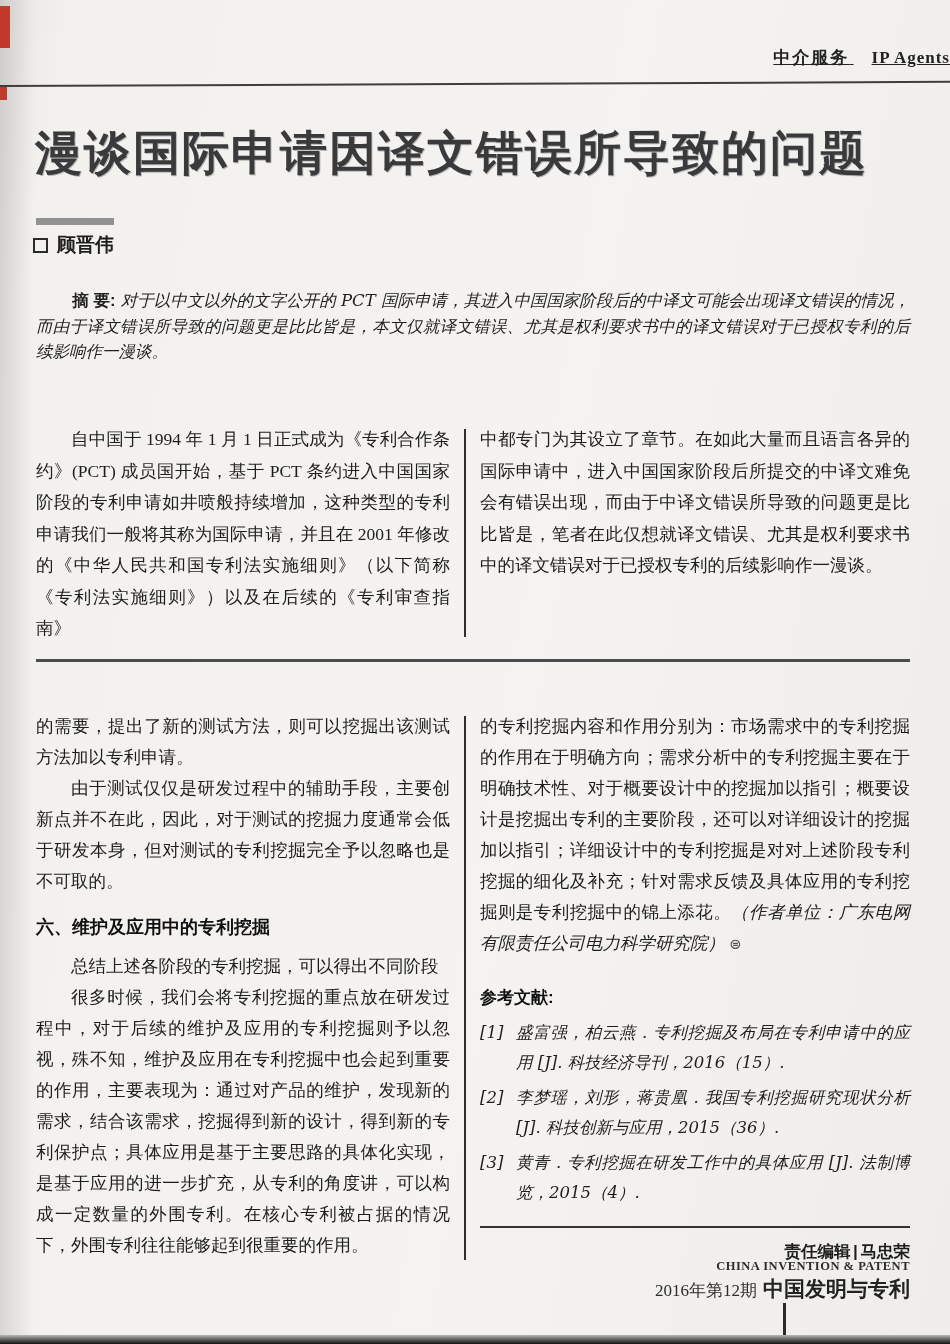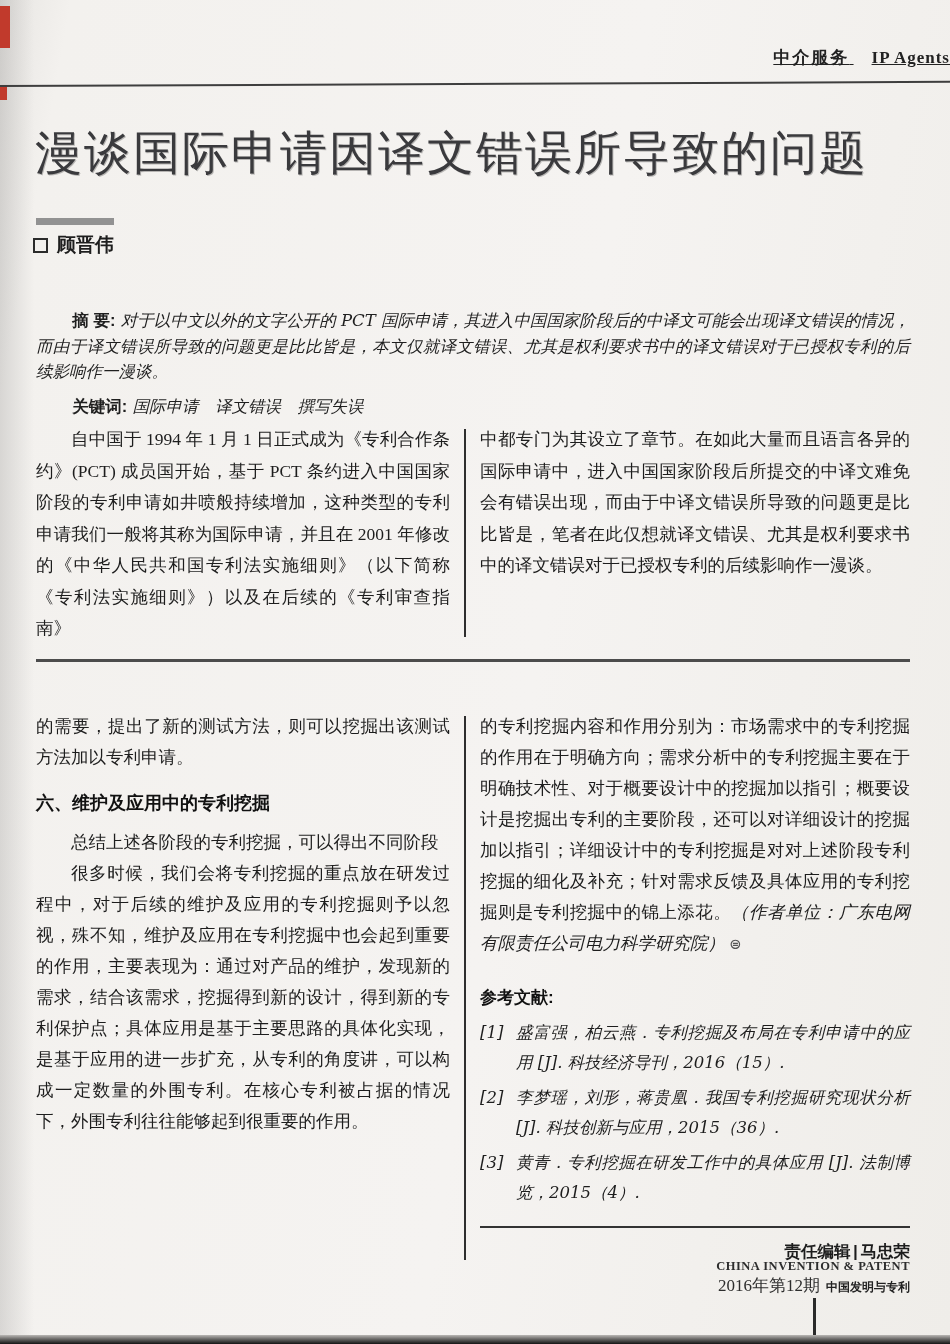--- a/index.html
+++ b/index.html
@@ -16,33 +16,33 @@
   .rm2{left:0;top:86px;width:7px;height:14px;}
   .bottom-edge{position:absolute;left:0;bottom:0;width:100%;height:9px;
     background:linear-gradient(#bab8b5 0%,#6a6967 45%,#141414 100%);}
 
   .hdr{position:absolute;top:46px;left:0;width:100%;text-align:right;font-size:17px;color:#222;text-decoration:underline;}
   .hdr .cn{font-family:"Liberation Sans","DejaVu Sans",sans-serif;font-weight:bold;letter-spacing:2px;}
   .hdr .en{font-family:"Liberation Serif","DejaVu Serif",serif;font-weight:bold;margin-left:18px;letter-spacing:1px;}
   .hdr-line{position:absolute;top:85px;left:0;width:950px;height:2px;background:#3e3e3e;
     transform:rotate(-0.25deg);transform-origin:left center;}
 
-  .title{position:absolute;top:122px;left:35px;width:880px;font-size:47px;font-weight:normal;
+  .title{position:absolute;top:122px;left:35px;width:880px;font-size:47px;font-weight:bold;
     letter-spacing:2px;color:#3a3a3d;font-family:"Liberation Serif","DejaVu Serif",serif;
     text-shadow:1px 1px 0 rgba(0,0,0,.25);white-space:nowrap;}
 
   .author-bar{position:absolute;top:218px;left:36px;width:78px;height:7px;background:#929292;}
   .author-row{position:absolute;top:232px;left:33px;font-size:19px;font-weight:bold;
     font-family:"Liberation Sans","DejaVu Sans",sans-serif;color:#1e1e1e;display:flex;align-items:center;}
   .sq{display:inline-block;width:15px;height:15px;border:2px solid #2b2b2b;margin-right:9px;background:transparent;}
 
   .kai{font-family:"DejaVu Serif","Liberation Serif",serif;font-style:italic;}
   .abs{position:absolute;top:288px;left:36px;width:874px;font-size:16.5px;line-height:25.5px;
     text-align:justify;color:#1f1f1f;}
-  .abs p{text-indent:2.2em;margin-top:20px;}
+  .abs p{text-indent:2.2em;}
   .abs .lbl{font-style:normal;font-weight:bold;font-family:"Liberation Sans","DejaVu Sans",sans-serif;}
   .abs .kw{margin-top:9px;}
 
   .cols{position:absolute;left:36px;width:874px;display:flex;}
   .cols1{top:424px;font-size:17.5px;line-height:31.5px;}
   .cols2{top:711px;font-size:17.5px;line-height:31px;}
   .col{width:414px;text-align:justify;color:#1d1d1d;}
   .col-r{flex:1;}
   .vrule{width:2px;background:#2e2e2e;margin:5px 14px 8px 14px;align-self:stretch;}
   .p-ind{text-indent:2em;}
@@ -60,21 +60,21 @@
   .ref .txt{flex:1;}
 
   .editor{margin-top:18px;border-top:2px solid #333;padding-top:9px;text-align:right;
     font-family:Liberation Mono, monospace;font-weight:bold;font-size:16.5px;color:#1c1c1c;}
 
   .footer{position:absolute;top:1258px;right:40px;display:flex;align-items:center;flex-direction:column;}
   .f-text{text-align:right;line-height:1.35;}
   .f-en{font-size:12.5px;font-weight:bold;letter-spacing:.5px;color:#2d2d2d;
     font-family:"Liberation Serif","DejaVu Serif",serif;}
   .f-issue{font-size:17px;color:#2d2d2d;margin-right:6px;}
-  .f-cn{font-size:12px;font-weight:bold;color:#222;font-family:Liberation Sans, sans-serif;}
+  .f-cn{font-size:21px;font-weight:bold;color:#222;font-family:Liberation Sans, sans-serif;}
   .f-bar{width:3px;height:46px;background:#2a2a2a;margin:0 9px 0 12px;}
   .f-page{font-size:44px;font-weight:bold;line-height:1;color:#2c2c2c;
     font-family:"Liberation Sans","DejaVu Sans",sans-serif;}
 </style>
 </head>
 <body>
 
 <div class="page">
 
   <div class="scan-shadow-left"></div>
@@ -91,39 +91,38 @@
 
   <div class="author-bar"></div>
   <div class="author-row">
     <span class="sq"></span>
     <span>顾晋伟</span>
   </div>
 
   <div class="abs kai">
     <p><span class="lbl">摘  要:</span>
       <span>对于以中文以外的文字公开的 PCT 国际申请，其进入中国国家阶段后的中译文可能会出现译文错误的情况，而由于译文错误所导致的问题更是比比皆是，本文仅就译文错误、尤其是权利要求书中的译文错误对于已授权专利的后续影响作一漫谈。</span></p>
-    <p class="kw"><span class="lbl">关键词:</span>
-      <span>国际申请　译文错误　撰写失误</span></p>
   </div>
 
   <div class="cols cols1">
     <div class="col">
       <p class="p-ind">自中国于 1994 年 1 月 1 日正式成为《专利合作条约》(PCT) 成员国开始，基于 PCT 条约进入中国国家阶段的专利申请如井喷般持续增加，这种类型的专利申请我们一般将其称为国际申请，并且在 2001 年修改的《中华人民共和国专利法实施细则》（以下简称《专利法实施细则》）以及在后续的《专利审查指南》</p>
     </div>
     <div class="vrule"></div>
     <div class="col col-r">
       <p>中都专门为其设立了章节。在如此大量而且语言各异的国际申请中，进入中国国家阶段后所提交的中译文难免会有错误出现，而由于中译文错误所导致的问题更是比比皆是，笔者在此仅想就译文错误、尤其是权利要求书中的译文错误对于已授权专利的后续影响作一漫谈。</p>
     </div>
   </div>
 
   <div class="art-divider"></div>
 
   <div class="cols cols2">
     <div class="col">
       <p>的需要，提出了新的测试方法，则可以挖掘出该测试方法加以专利申请。</p>
+      <p class="p-ind">由于测试仅仅是研发过程中的辅助手段，主要创新点并不在此，因此，对于测试的挖掘力度通常会低于研发本身，但对测试的专利挖掘完全予以忽略也是不可取的。</p>
       <div class="sec-h">六、维护及应用中的专利挖掘</div>
       <p class="p-ind">总结上述各阶段的专利挖掘，可以得出不同阶段</p>
       <p class="p-ind">很多时候，我们会将专利挖掘的重点放在研发过程中，对于后续的维护及应用的专利挖掘则予以忽视，殊不知，维护及应用在专利挖掘中也会起到重要的作用，主要表现为：通过对产品的维护，发现新的需求，结合该需求，挖掘得到新的设计，得到新的专利保护点；具体应用是基于主要思路的具体化实现，是基于应用的进一步扩充，从专利的角度讲，可以构成一定数量的外围专利。在核心专利被占据的情况下，外围专利往往能够起到很重要的作用。</p>
     </div>
     <div class="vrule"></div>
     <div class="col col-r">
       <p><span>的专利挖掘内容和作用分别为：市场需求中的专利挖掘的作用在于明确方向；需求分析中的专利挖掘主要在于明确技术性、对于概要设计中的挖掘加以指引；概要设计是挖掘出专利的主要阶段，还可以对详细设计的挖掘加以指引；详细设计中的专利挖掘是对对上述阶段专利挖掘的细化及补充；针对需求反馈及具体应用的专利挖掘则是专利挖掘中的锦上添花。</span><span class="kai">（作者单位：广东电网有限责任公司电力科学研究院）</span><span class="end-mark">⊜</span></p>
 
       <div class="refs kai">
         <div class="refs-h">参考文献:</div>

